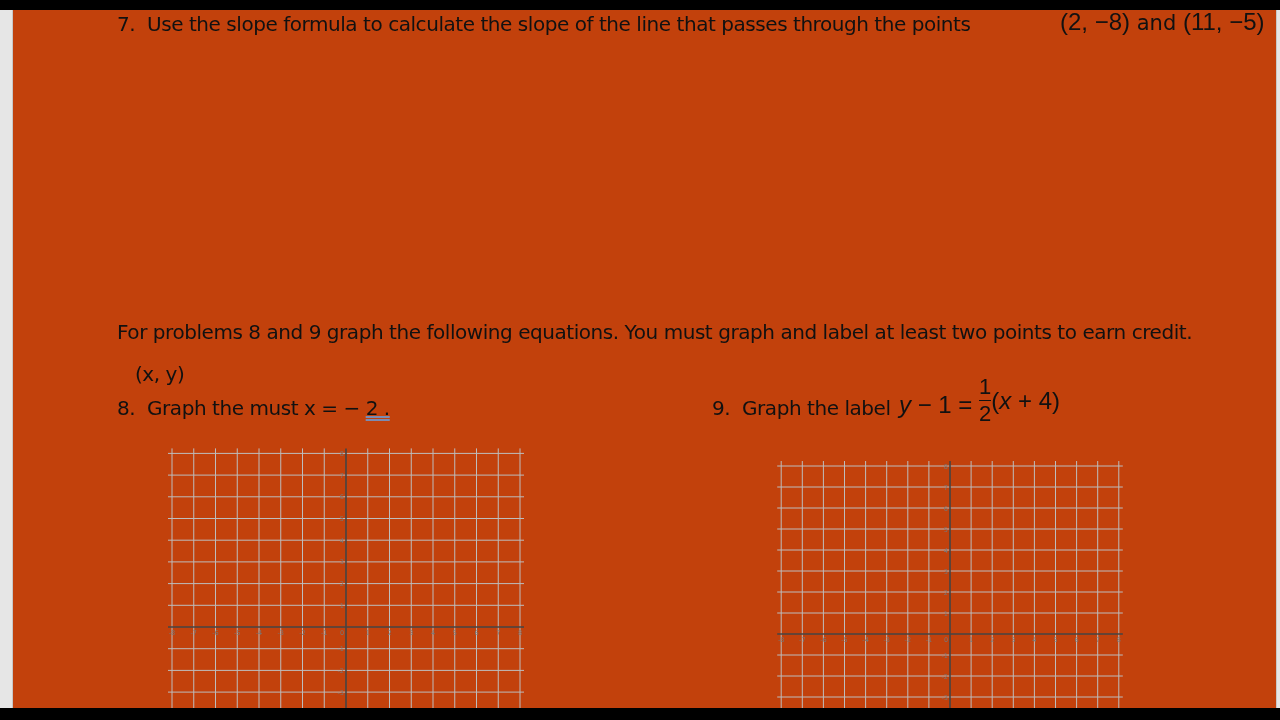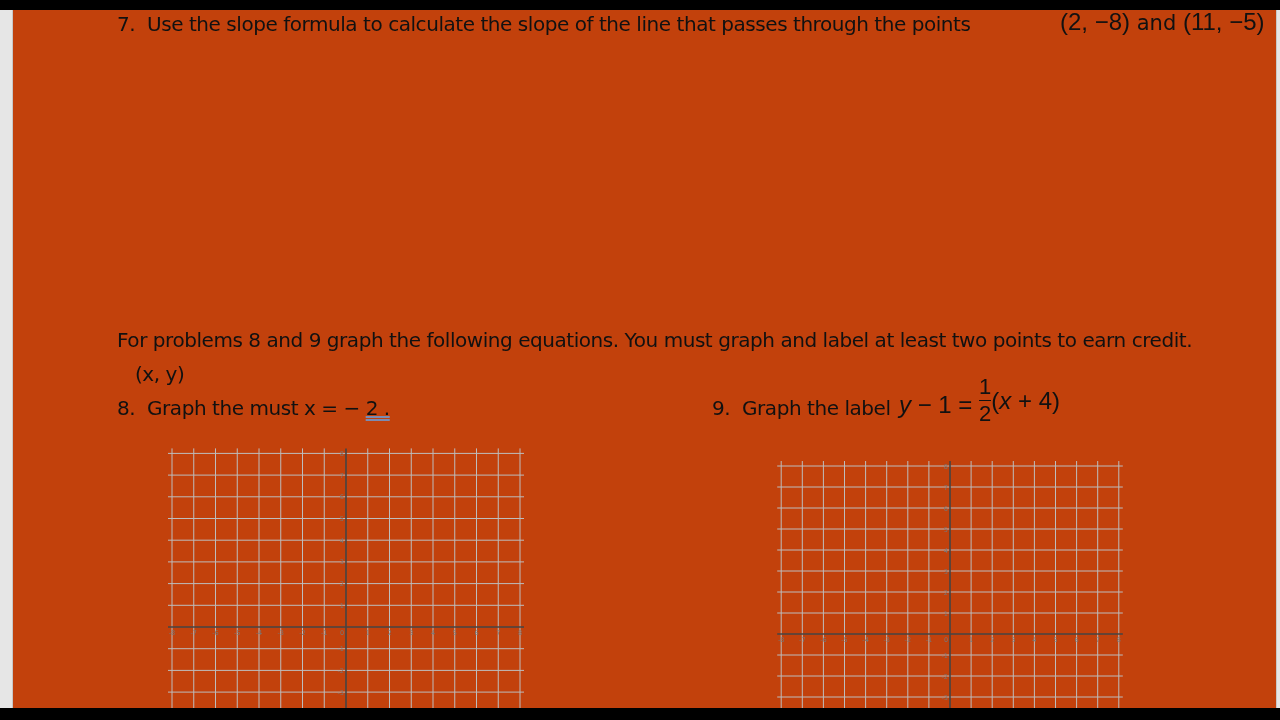--- a/index.html
+++ b/index.html
@@ -46,21 +46,21 @@
   <div class="txt" style="left:104px; top:2px;">
     <span>7.</span>&nbsp;
     <span>Use the slope formula to calculate the slope of the line that passes through the points</span>
   </div>
   <div class="txt math" style="left:1047px; top:-2px;">
     <span>(2, −8)</span>
     <span style="font-size:21px; font-family:'DejaVu Sans',sans-serif;">and</span>
     <span>(11, −5)</span>
   </div>
 
-  <div class="txt" style="left:104px; top:310px;margin-top:8px;">For problems 8 and 9 graph the following equations.  You must graph and label at least two points to earn credit.</div>
+  <div class="txt" style="left:104px; top:310px;">For problems 8 and 9 graph the following equations.  You must graph and label at least two points to earn credit.</div>
   <div class="txt" style="left:122px; top:339px;margin-top:13px;">(x, y)</div>
 
   <div class="txt" style="left:104px; top:386px;">
     <span>8.</span>&nbsp;
     <span>Graph the must x = −</span>
     <span class="underline2">2 .</span>
   </div>
 
   <div class="txt" style="left:699px; top:386px;">
     <span>9.</span>&nbsp;

